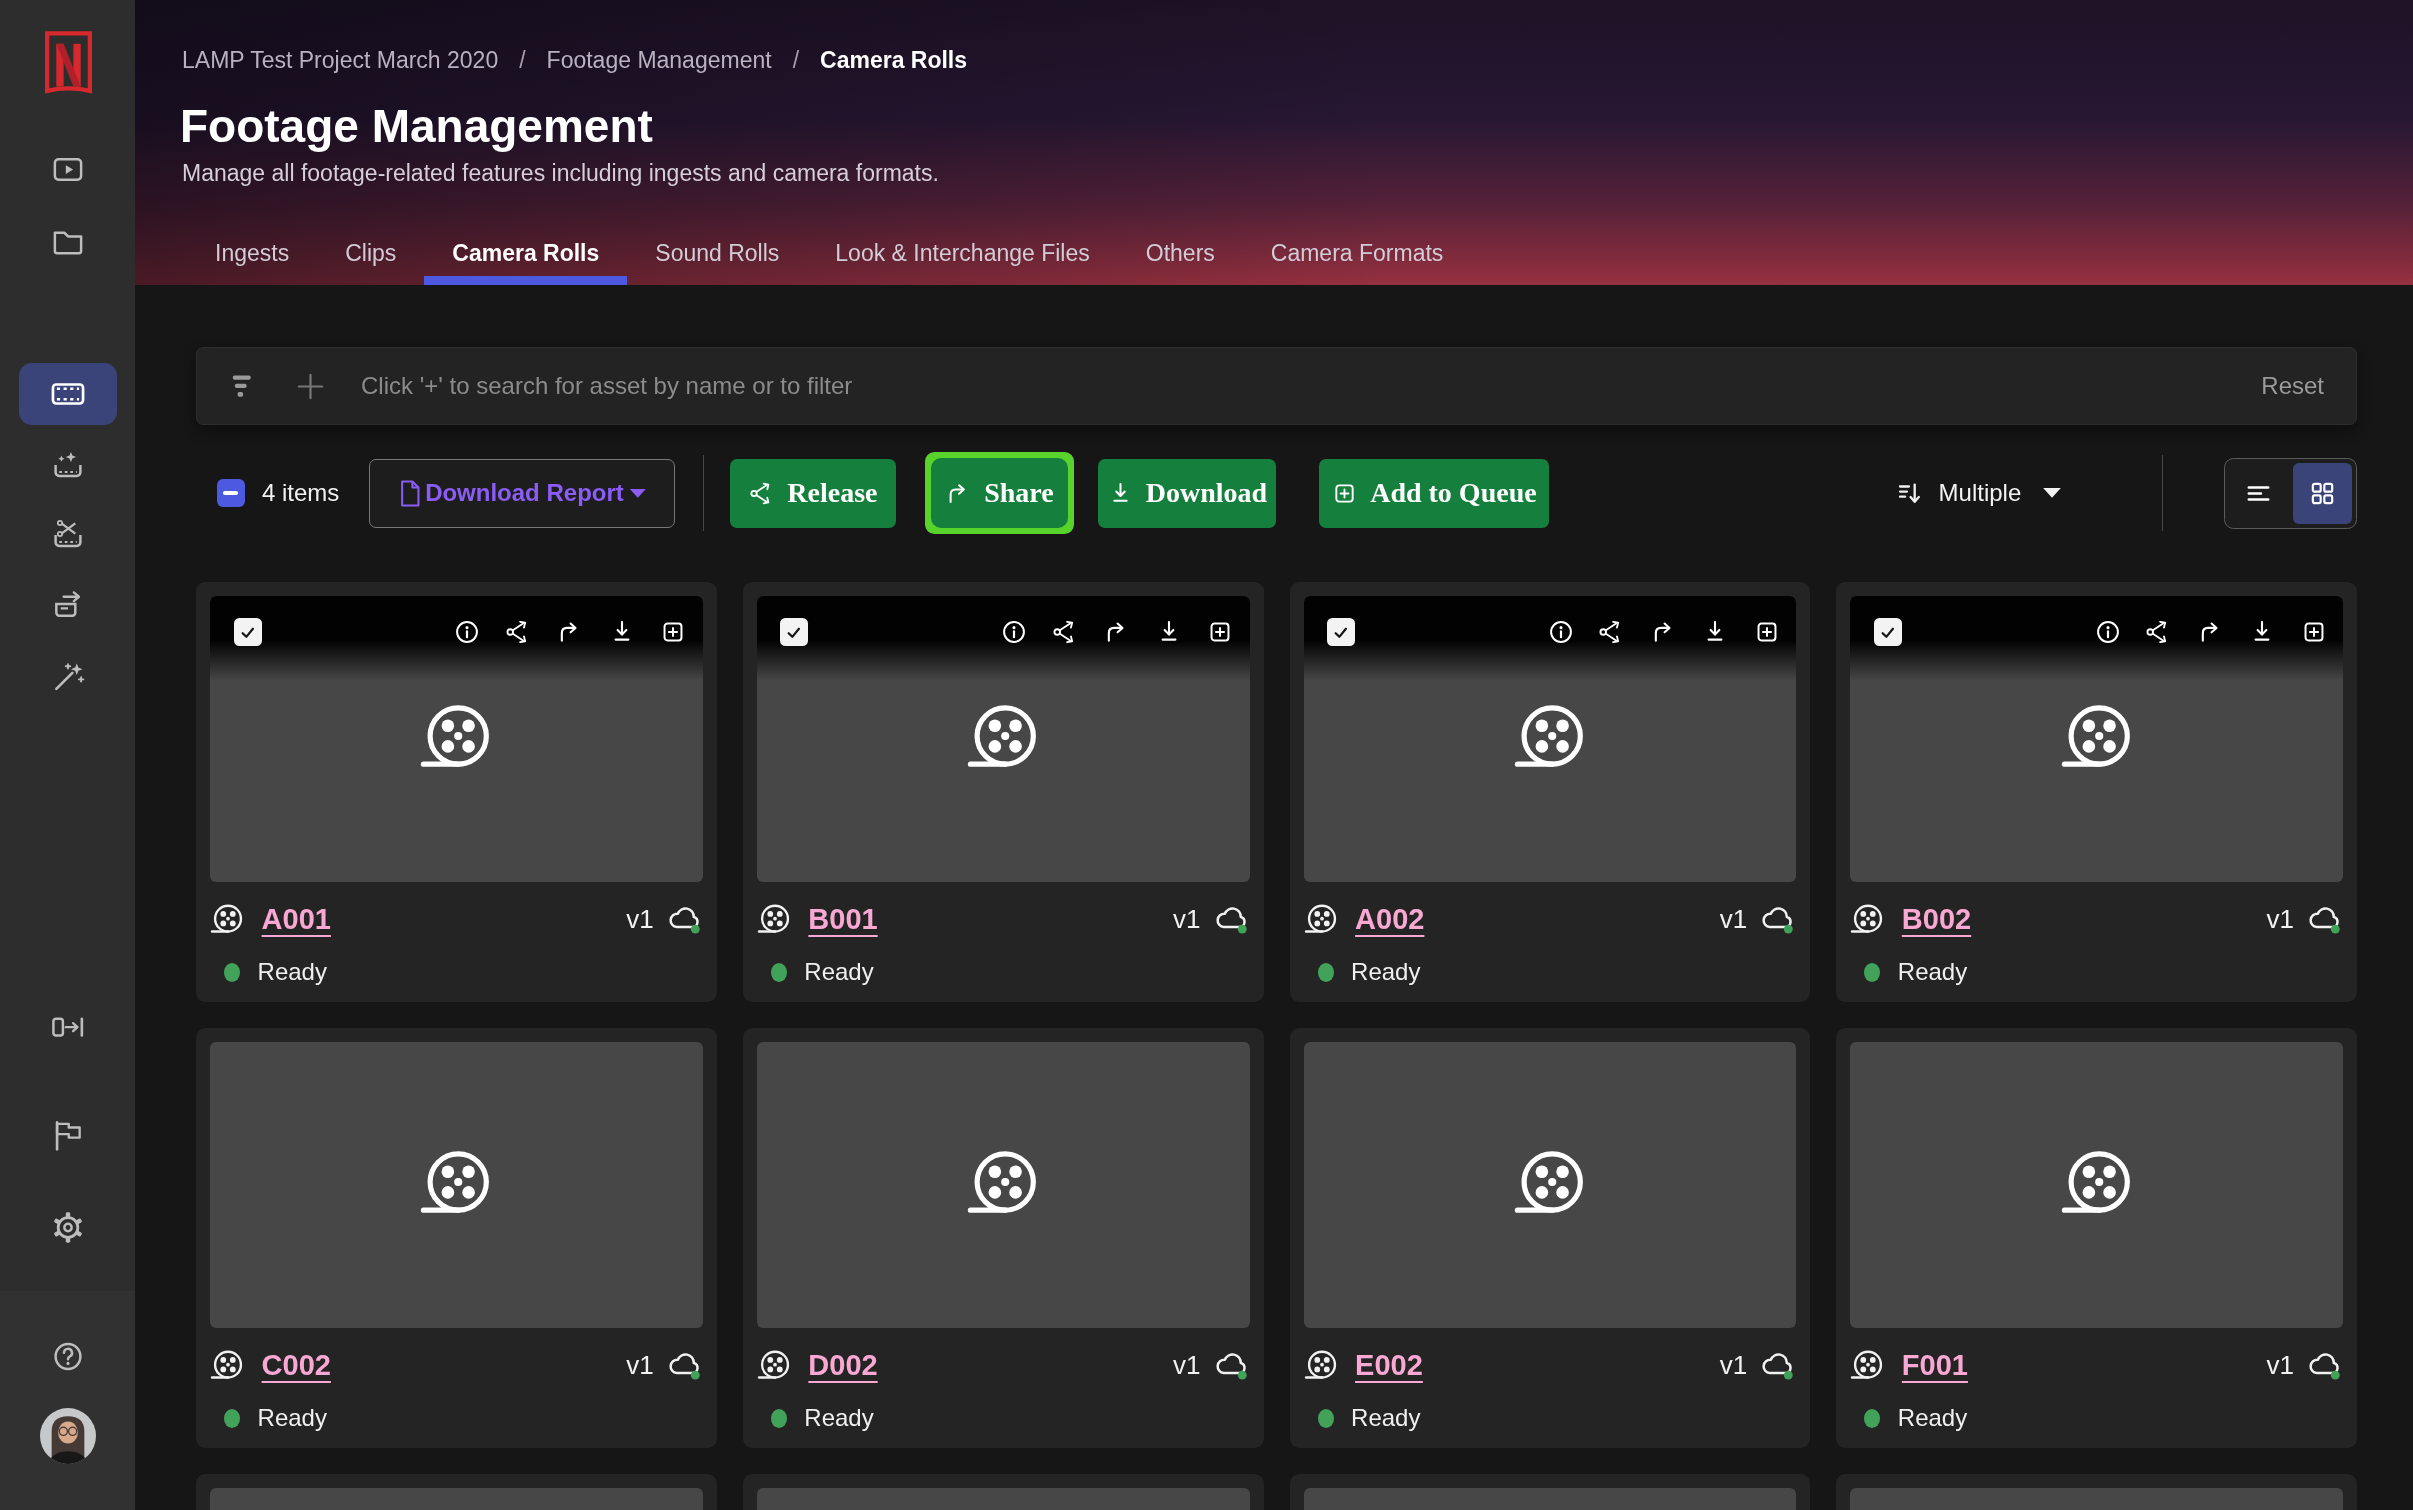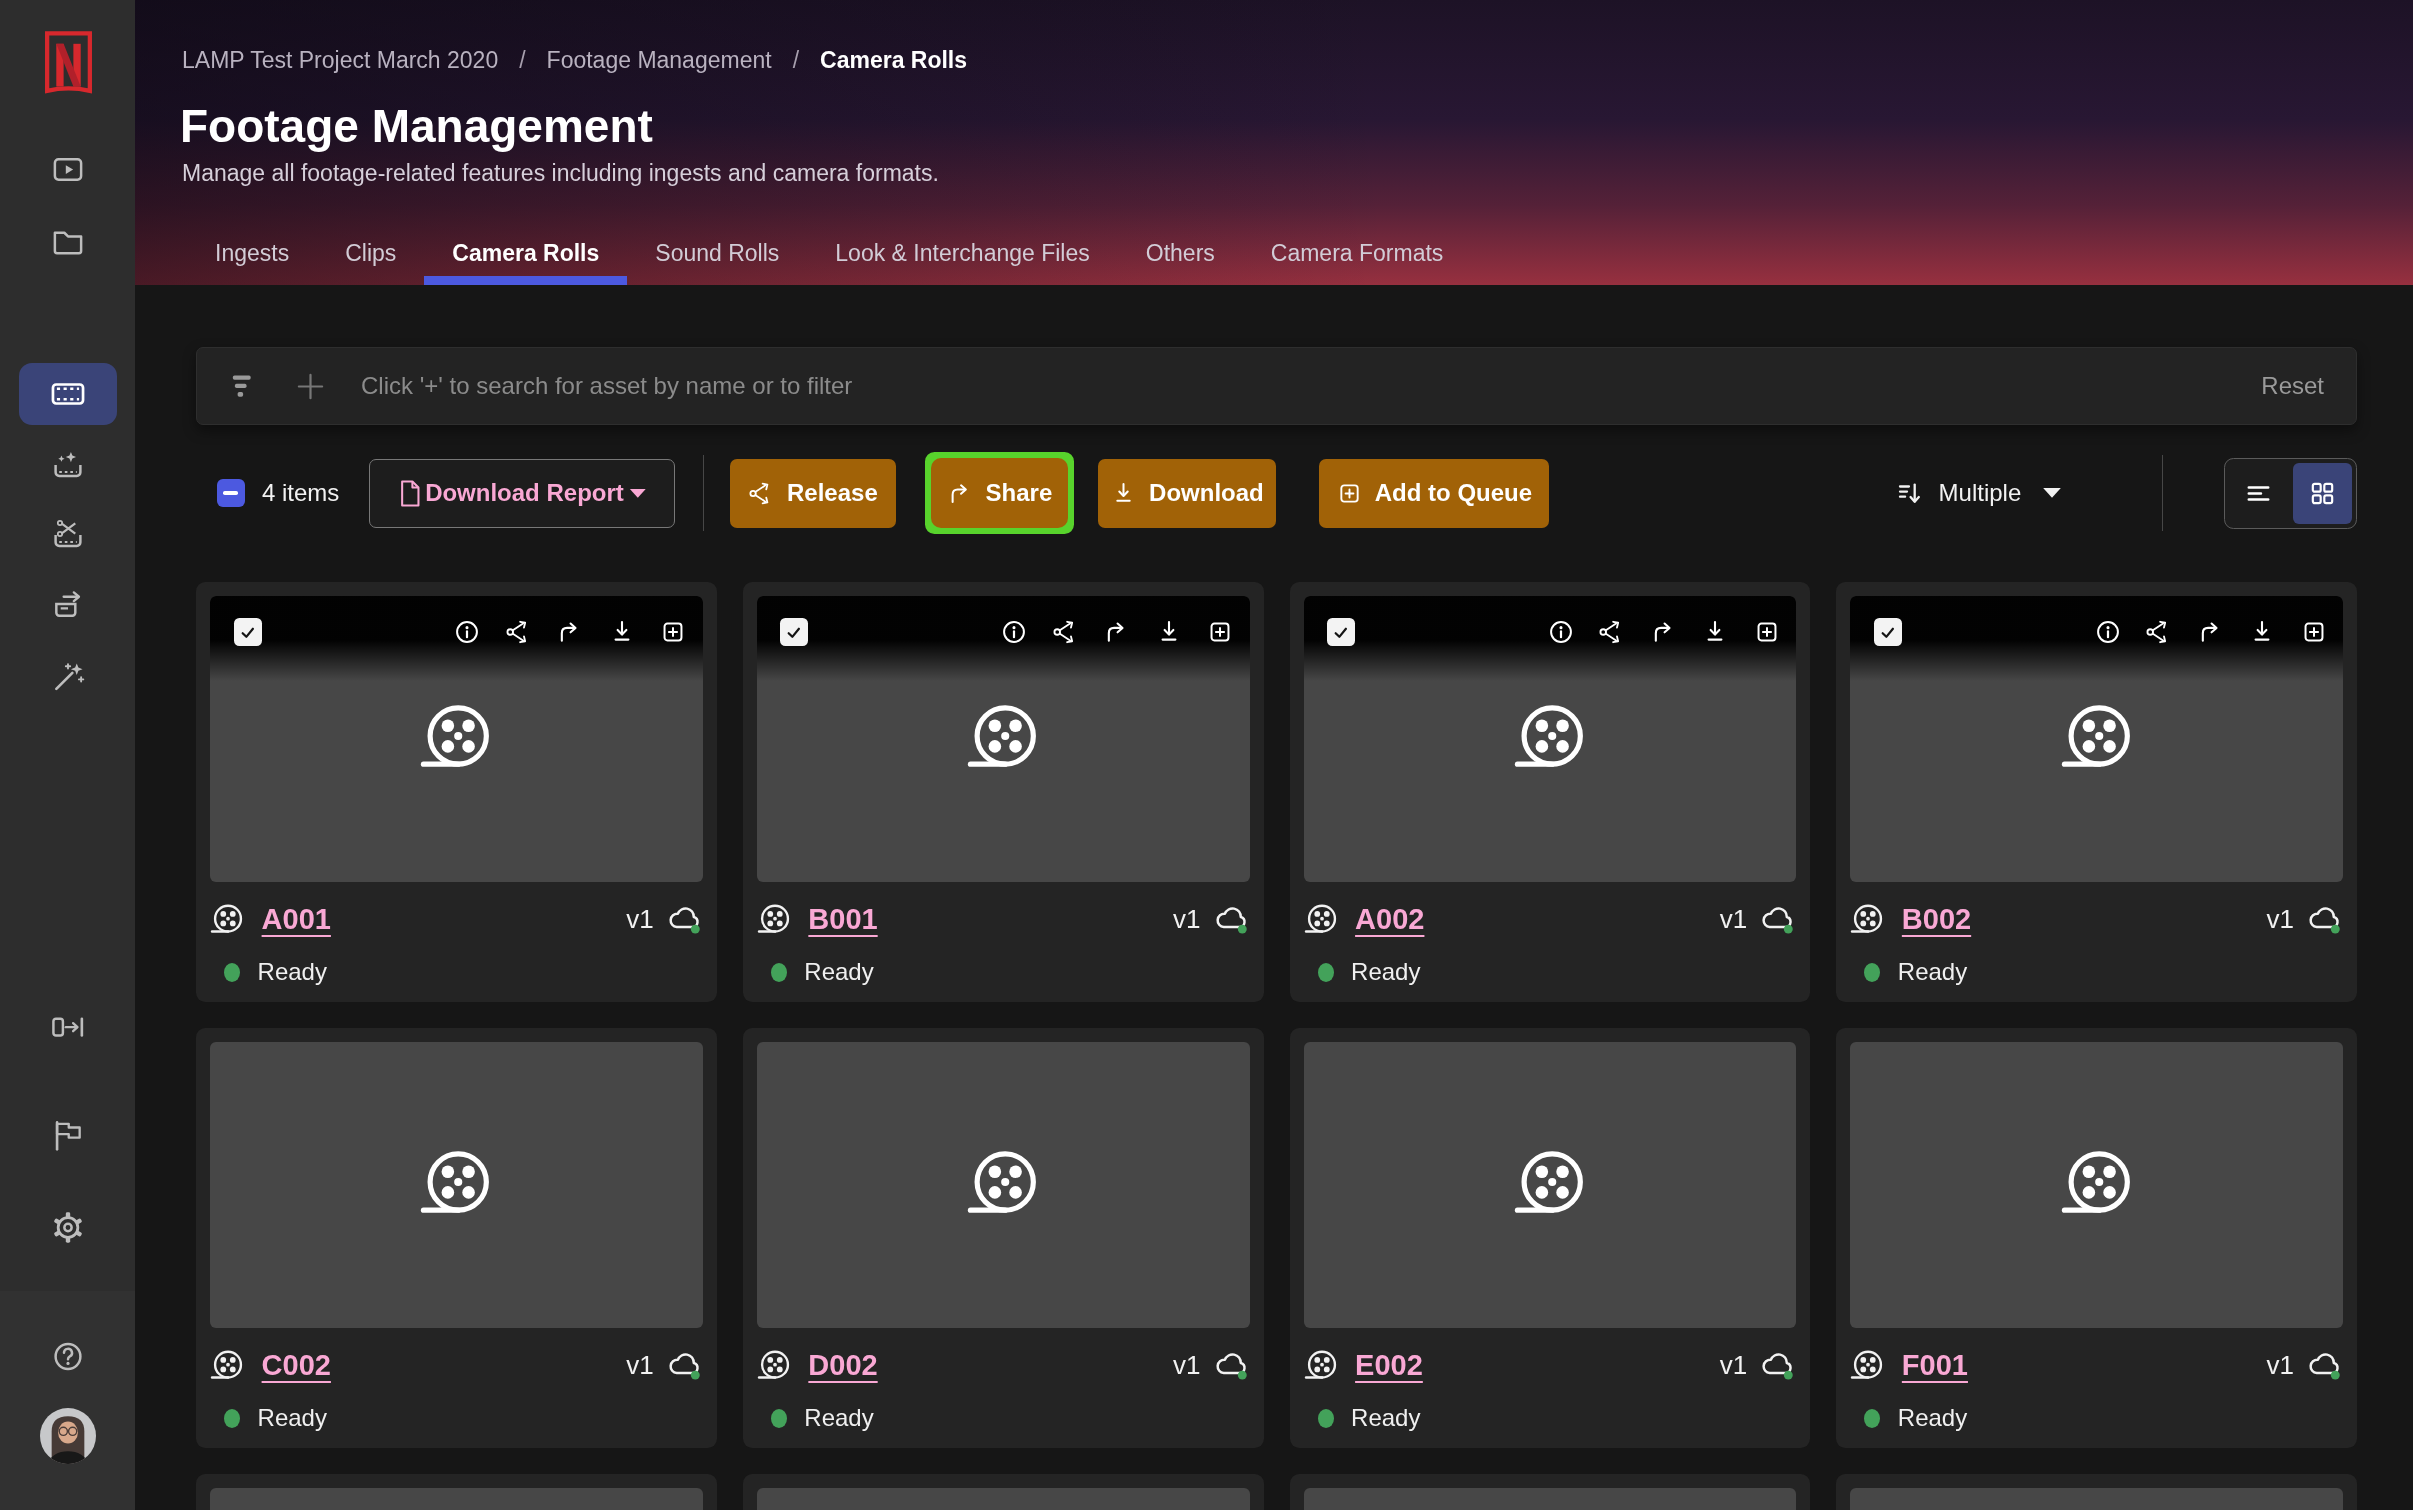--- a/index.html
+++ b/index.html
@@ -57,28 +57,28 @@
   
   .toolbar { position:absolute; left:61px; top:170px; width:2161px; height:76px; }
   .toolbar > * { position:absolute; }
   .sel-box { left:20.6px; top:24px; width:28px; height:28px; background:#4c59e0; border-radius:5.9px;
              display:flex; align-items:center; justify-content:center; cursor:pointer; }
   .sel-box .dash { width:15.3px; height:4.1px; background:#fff; border-radius:1.8px; }
   .sel-count { left:66px; top:0; height:76px; display:flex; align-items:center; font-size:24px;
                color:#f2f2f2; font-weight:500; }
   .btn-report { left:173px; top:3.5px; width:306px; height:69px; background:#1d1d1d; border:1.8px solid #787878;
                 border-radius:7px; display:flex; align-items:center; justify-content:center; gap:2px;
-                color:#f9a8d4; font-size:24px; font-weight:600; cursor:pointer;
+                color:#8b5cf6; font-size:24px; font-weight:600; cursor:pointer;
                 font-family:"Liberation Sans",sans-serif; }
   .btn-report svg.file { width:26px; height:29px; }
   .btn-report svg.caret { width:17.6px; height:10.6px; margin-left:3.5px; }
   .t-divider { top:0; width:1.2px; height:76px; background:#474747; }
-  .btn-blue { top:3.5px; height:69px; background:#a16207; border:none; border-radius:7px; color:#fff;
-              display:flex; align-items:center; justify-content:center; gap:11.8px; font-size:24px;
-              font-weight:600; cursor:pointer; font-family:Liberation Sans, sans-serif; }
+  .btn-blue { top:3.5px; height:69px; background:#15803d; border:none; border-radius:7px; color:#fff;
+              display:flex; align-items:center; justify-content:center; gap:11.8px; font-size:28px;
+              font-weight:600; cursor:pointer; font-family:Liberation Serif, serif; }
   .btn-blue svg { width:27px; height:27px; }
   .share-outer { left:729px; top:-2.9px; width:149px; height:82px; border:6.5px solid #58d32c;
                  border-radius:9.4px; background:#58d32c; }
   .share-outer .btn-blue { position:static; width:100%; height:100%; border-radius:10px; }
   .sort-ctl { left:1699px; top:0; height:76px; display:flex; align-items:center; gap:10.6px;
               color:#f2f2f2; font-size:24px; cursor:pointer; }
   .sort-ctl svg.sort { width:33px; height:31px; }
   .sort-ctl svg.caret { width:20px; height:11.8px; margin-left:10.6px; }
   .view-toggle { left:2028px; top:2.9px; width:133px; height:71px; border:1.8px solid #5b5b5b;
                  border-radius:9.4px; display:flex; padding:4.1px; gap:4.1px; background:#1d1d1d; }

